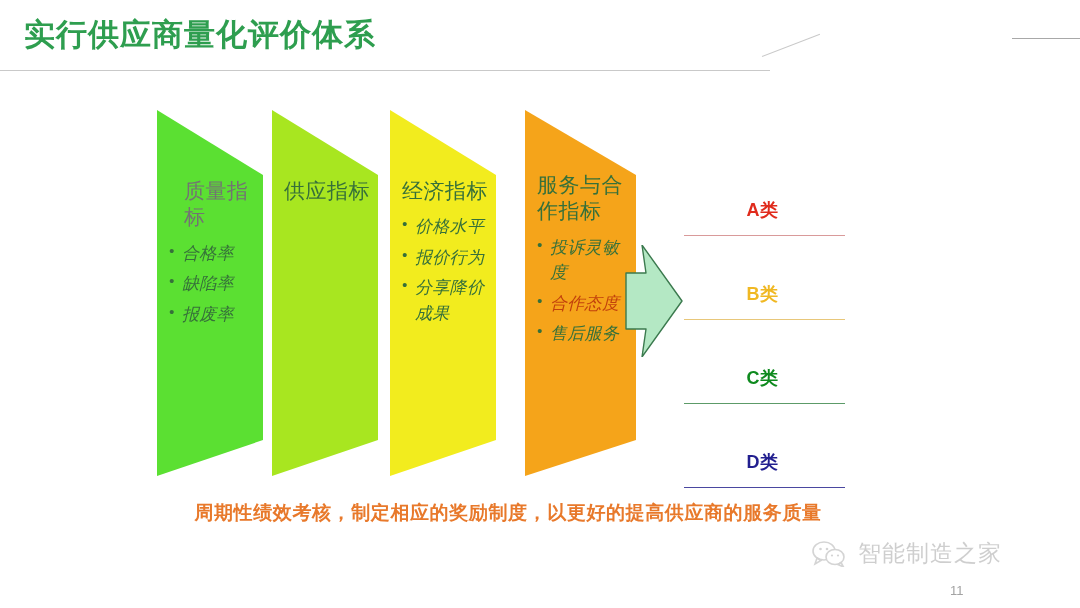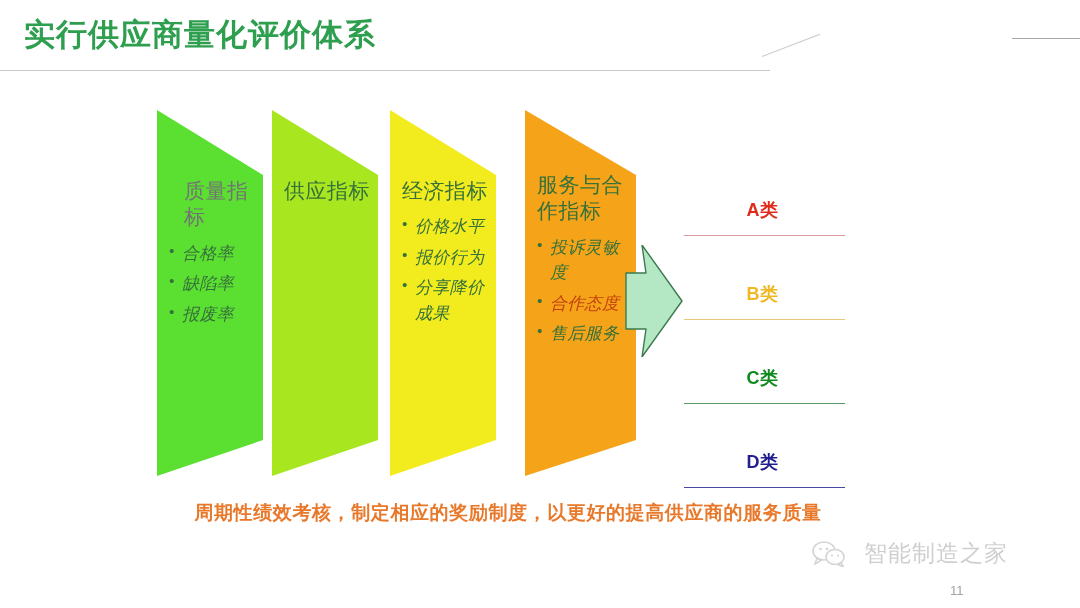--- a/index.html
+++ b/index.html
@@ -171,21 +171,21 @@
     letter-spacing: 0.6px;
   }
 
   
   #watermark {
     position: absolute;
     left: 812px;
     top: 538px;
     display: flex;
     align-items: center;
-    gap: 18px;
+    gap: 12px;
     opacity: 0.42;
   }
   #watermark-text {
     font-size: 23px;
     color: #8d8d8d;
     letter-spacing: 1px;
   }
   #page-number {
     position: absolute;
     left: 950px;

